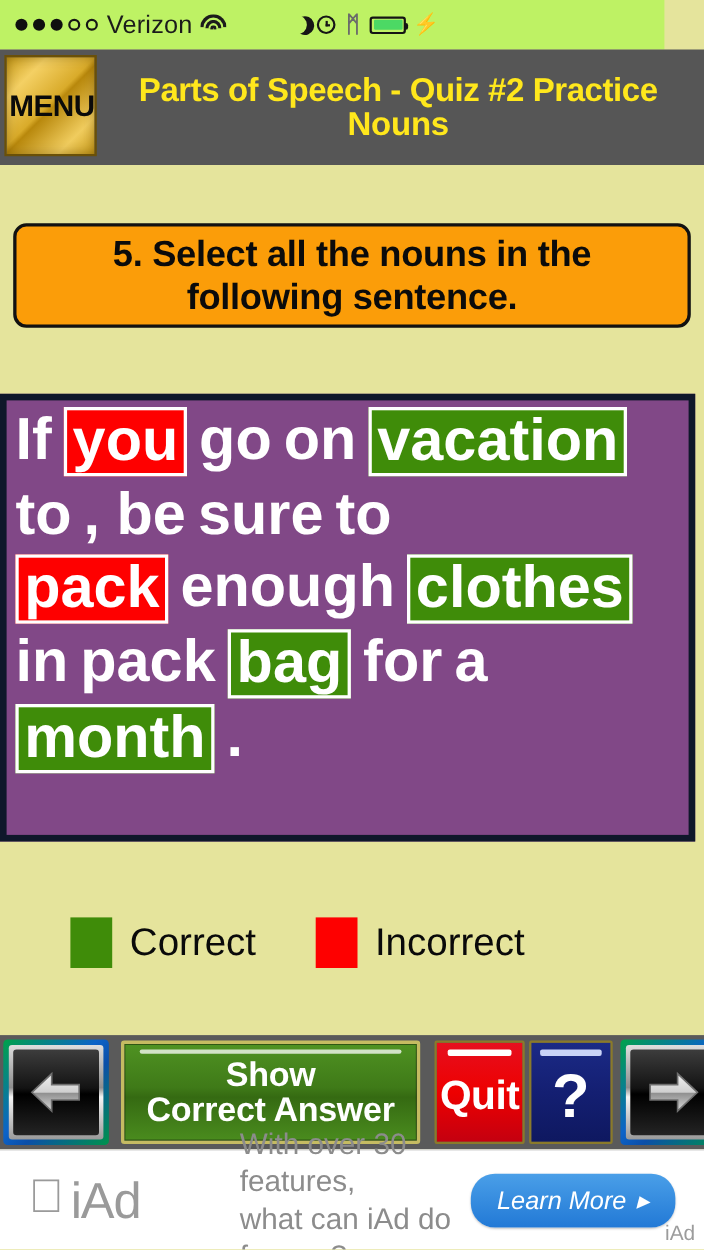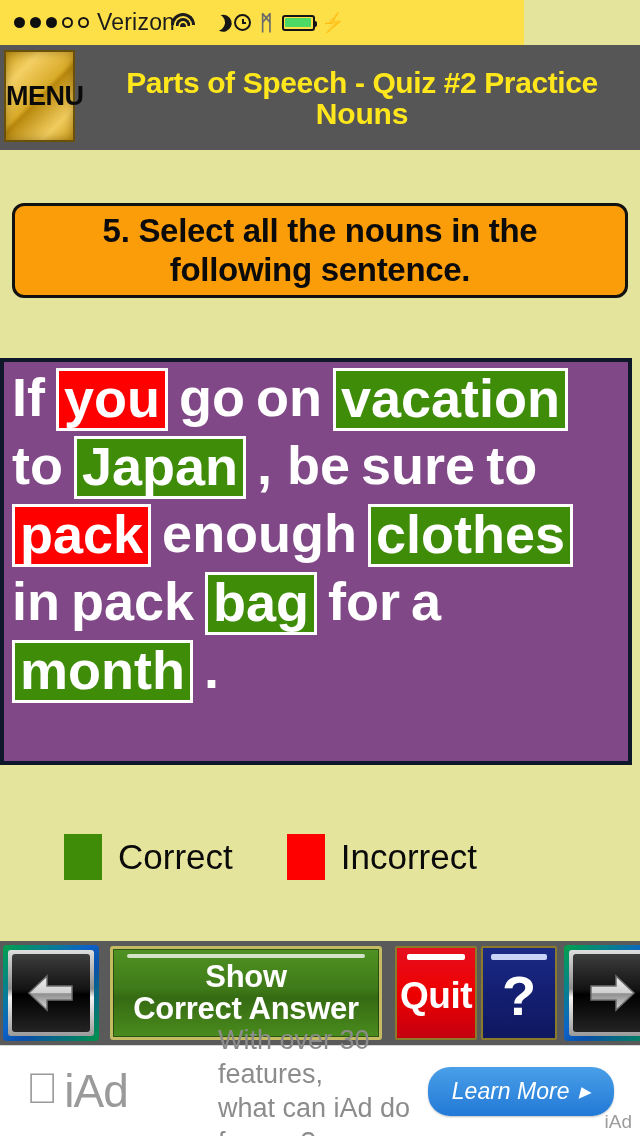--- a/index.html
+++ b/index.html
@@ -6,22 +6,22 @@
   html,body {
     width:640px; height:1136px;
     font-family:"Liberation Sans", sans-serif;
     background:#e5e49c;
     overflow:hidden;
   }
   #screen { position:relative; width:640px; height:1136px; background:#e5e49c; }
 
   
   .statusbar{
-    position:absolute; left:0; top:0; width:524px; height:45px;
-    background:#fde047; color:#f0f0f0;
+    position:absolute; left:0; top:0; width:604px; height:45px;
+    background:#bef264; color:#f0f0f0;
     display:flex; align-items:center;
   }
   .sb-left{ display:flex; align-items:center; gap:8px; padding-left:14px; width:34%; }
   .dots{ display:flex; align-items:center; gap:5px; }
   .dot{ width:11px; height:11px; border-radius:50%; background:#0f0f0f; }
   .dot.hollow{ background:transparent; border:2px solid #151515; width:11px; height:11px; }
   .carrier{ font-size:23px; letter-spacing:.2px; color:#1b1b1b; font-weight:400;}
   .wifi{ width:26px; height:19px; position:relative; }
   .wifi i{ position:absolute; border:3px solid #1c1c1c; border-bottom:none;
            border-radius:50% 50% 0 0 / 100% 100% 0 0; left:50%; transform:translateX(-50%); }
@@ -44,24 +44,24 @@
   .batt::after{ content:""; position:absolute; right:-4px; top:4px; width:3px;height:6px;
                 background:#141414; border-radius:0 2px 2px 0;}
   .bolt{ font-size:19px; color:#111; line-height:1; margin-left:-2px;}
 
   
   .titlebar{
     position:absolute; left:0; top:45px; width:640px; height:105px;
     background:#565656;
   }
   .menu-btn{
-    position:absolute; left:4px; top:5px; width:71px; height:92px;
+    position:absolute; left:4px; top:5px; width:84px; height:92px;
     background:linear-gradient(135deg,#c79a17 0%,#f4d064 22%,#d9ab2a 48%,#b8880c 52%,#f0cc5e 80%,#c89a18 100%);
     border:2px solid #6a5008;
-    display:flex; align-items:center; justify-content:flex-start;
+    display:flex; align-items:center; justify-content:flex-end;
     box-shadow:inset 0 0 10px rgba(90,65,0,.45);
   }
   .menu-btn span{
     font-size:27px; font-weight:900; color:#0a0a0a; letter-spacing:-.5px;
     font-family:"Liberation Sans", sans-serif; transform:scaleX(1.0);
   }
   .title-text{
     position:absolute; left:92px; top:6px; width:540px; height:94px;
     display:flex; flex-direction:column; align-items:center; justify-content:center;
     color:#ffe71c; font-weight:700; line-height:1.05;
@@ -74,21 +74,21 @@
     position:absolute; left:12px; top:203px; width:616px; height:95px;
     background:#fb9d09; border:3px solid #111; border-radius:12px;
     display:flex; align-items:center; justify-content:center; text-align:center;
     padding:0 14px;
   }
   .question span{ font-size:33px; font-weight:700; color:#0b0b0b; line-height:1.17; letter-spacing:-.3px;}
 
   
   .sentence{
     position:absolute; left:0; top:358px; width:632px; height:407px;
-    background:#814887; border:4px solid #0f172a;
+    background:#814887; border:6px solid #0f172a;
     padding:6px 4px 4px 8px;
     overflow:hidden;
   }
   .sline{ display:flex; align-items:flex-start; flex-wrap:nowrap; line-height:1; margin-bottom:5px; }
   .w{
     font-size:54px; font-weight:700; color:#ffffff; letter-spacing:0px;
     padding:2px 5px 5px 5px; margin-right:11px; white-space:pre;
     font-family:"Liberation Sans", sans-serif;
   }
   .w.plain{ padding-left:0; padding-right:0; }
@@ -241,21 +241,20 @@
   <div class="sentence" id="sentence-panel">
       <div class="sline">
         <span class="w plain">If</span>
         <span class="w red">you</span>
         <span class="w plain">go</span>
         <span class="w plain">on</span>
         <span class="w green">vacation</span>
       </div>
       <div class="sline">
         <span class="w plain">to</span>
-        <span class="w green">Japan</span>
         <span class="w plain">, be</span>
         <span class="w plain">sure</span>
         <span class="w plain">to</span>
       </div>
       <div class="sline">
         <span class="w red">pack</span>
         <span class="w plain">enough</span>
         <span class="w green">clothes</span>
       </div>
       <div class="sline">

